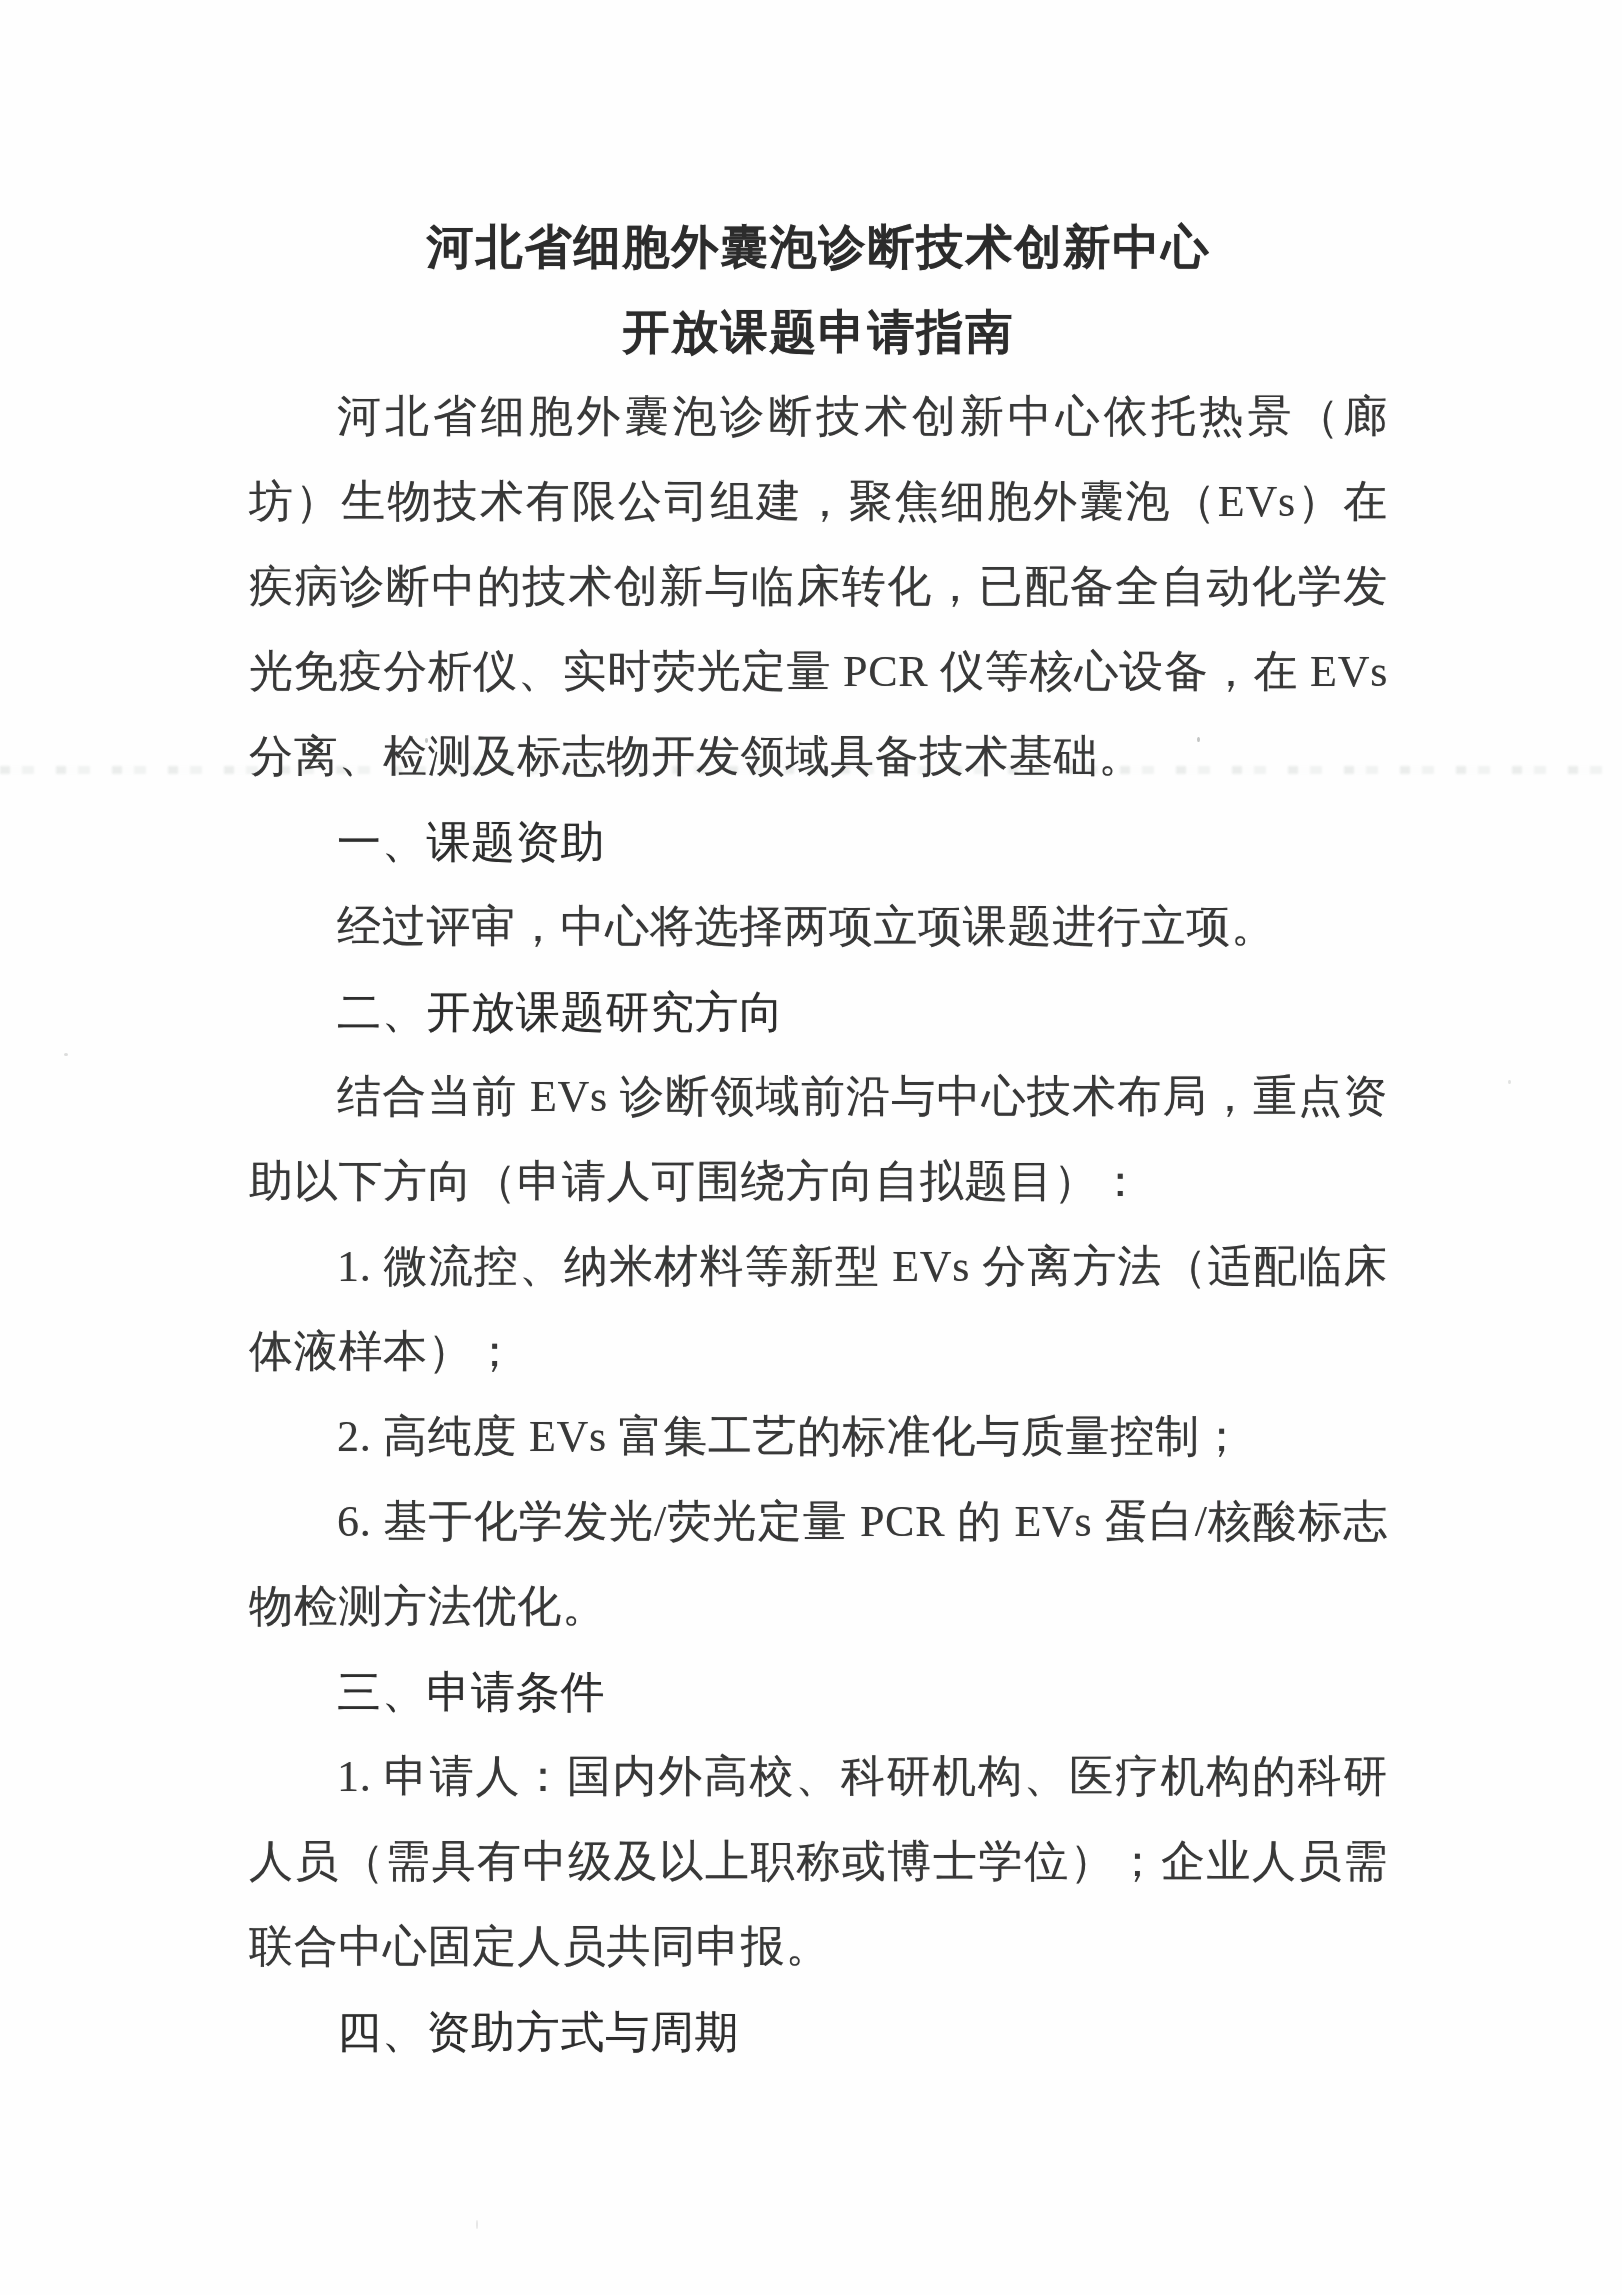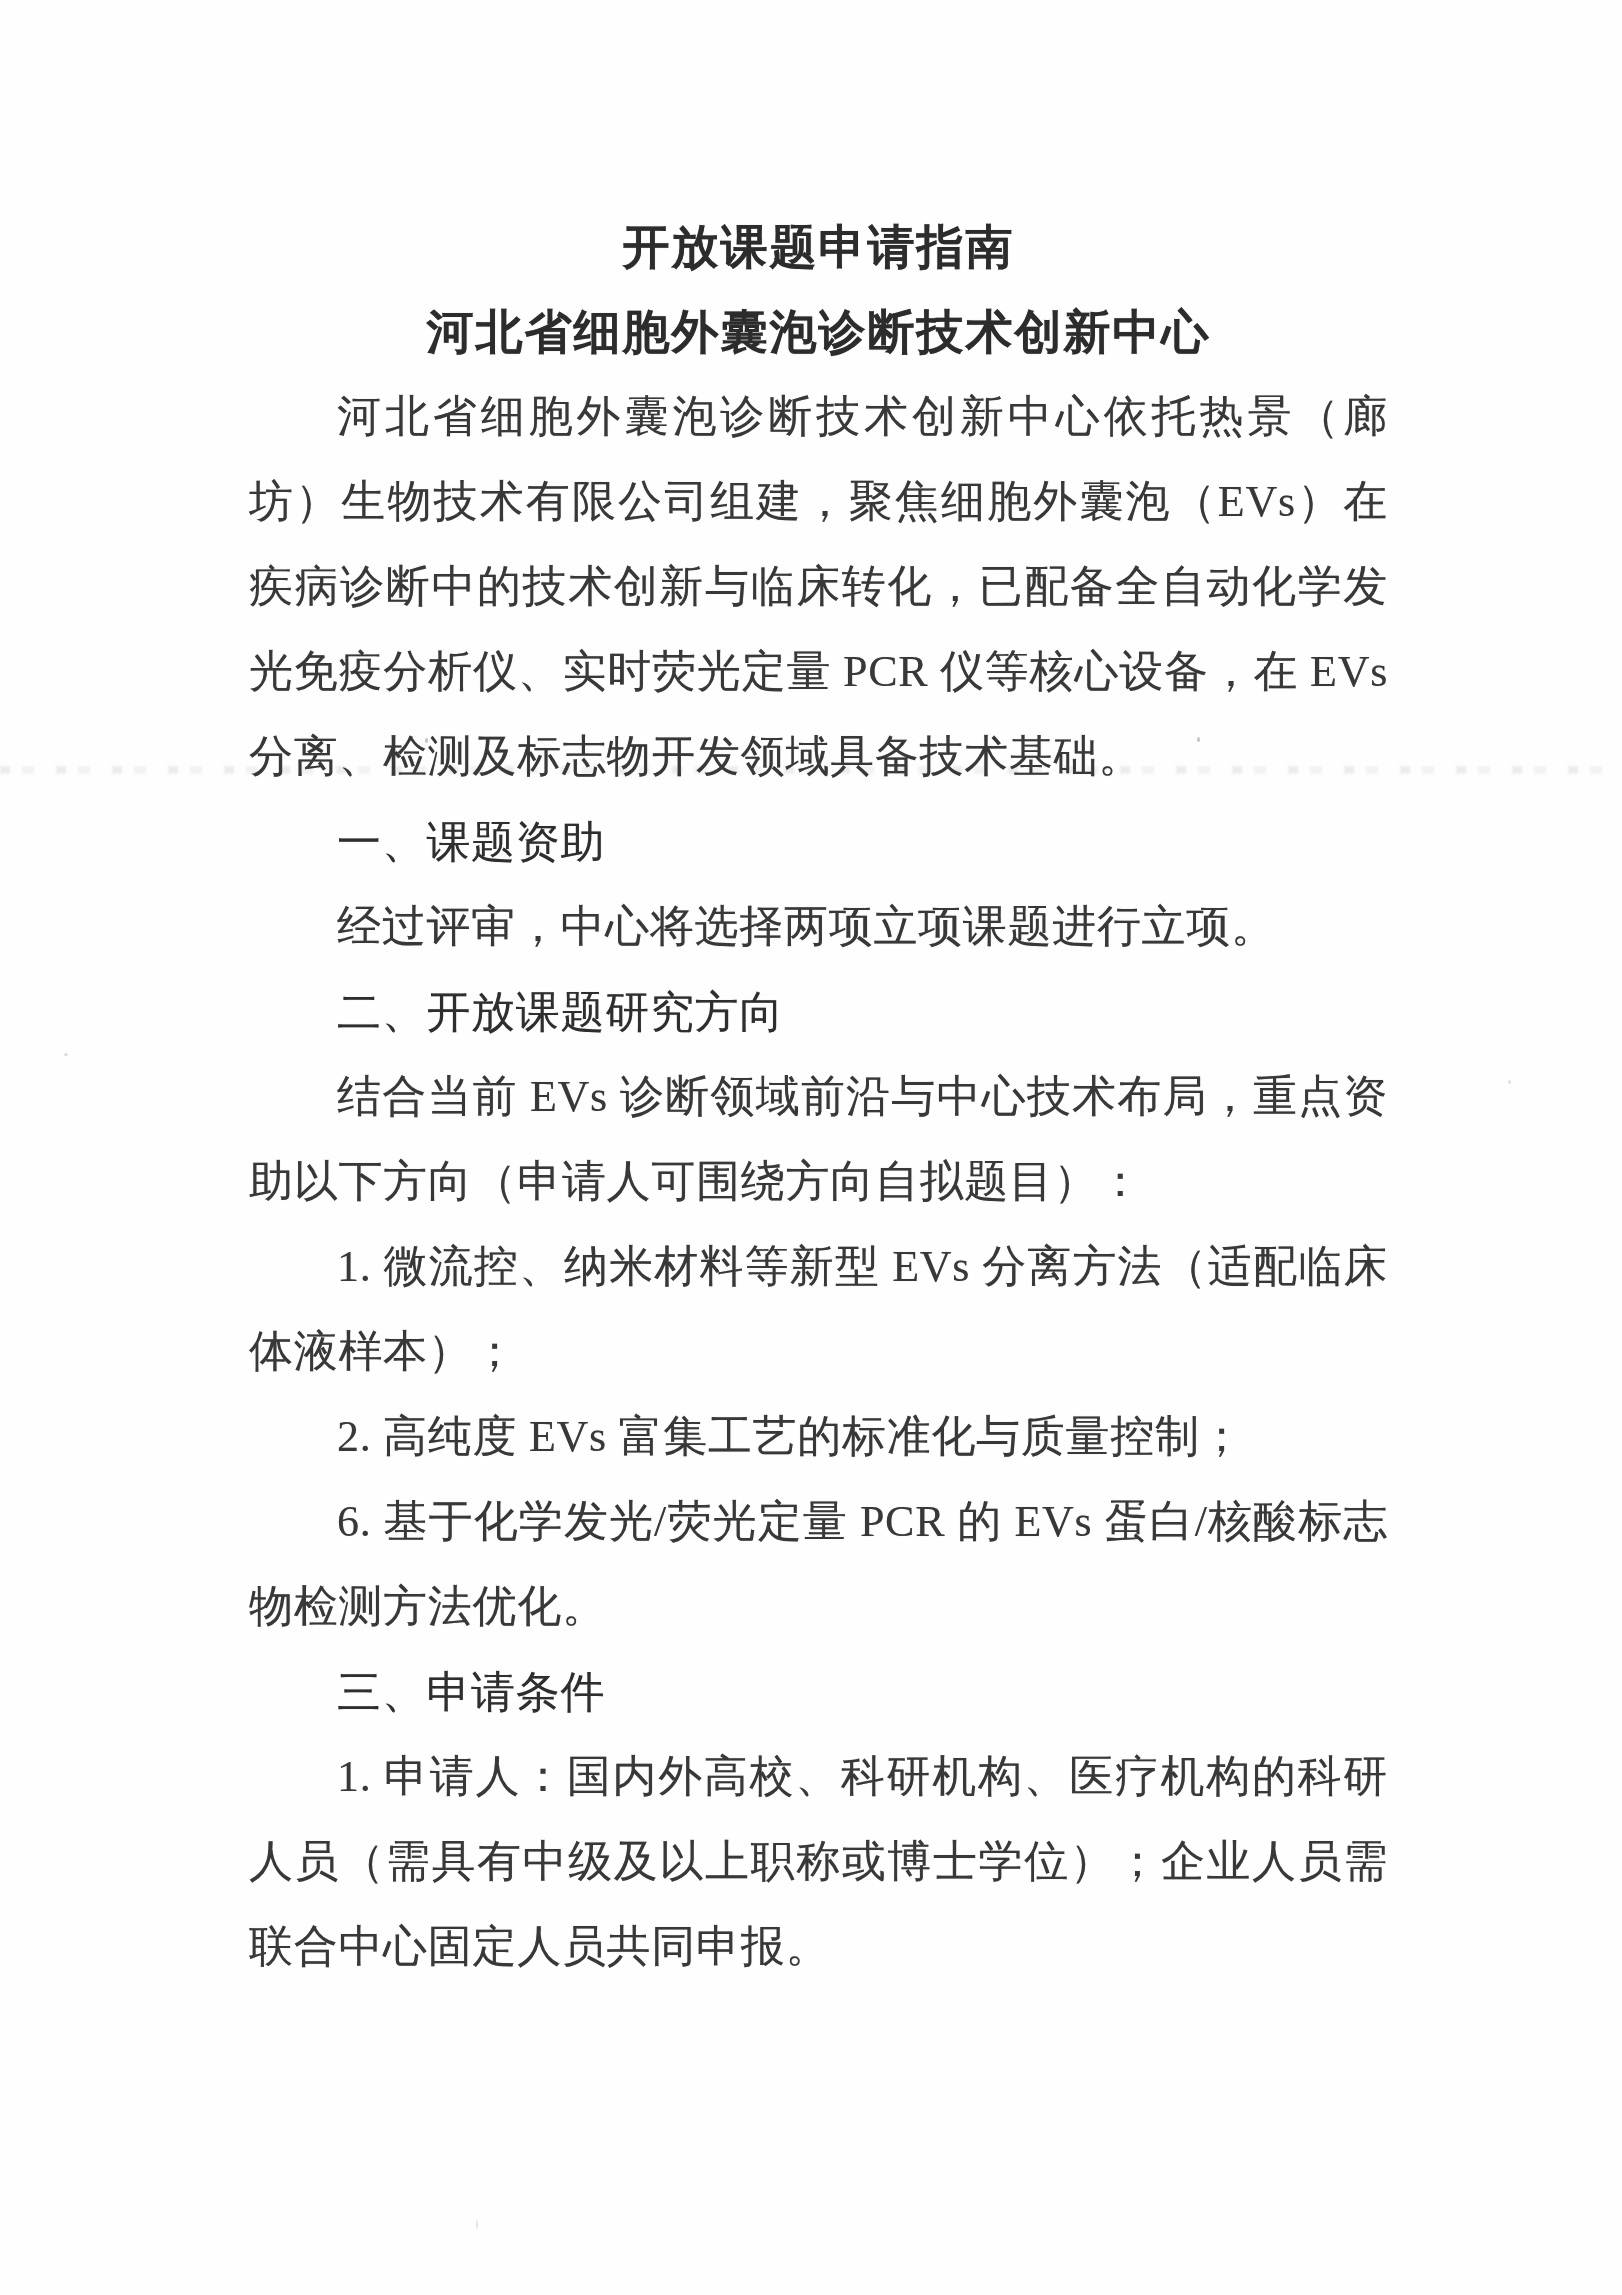--- a/index.html
+++ b/index.html
@@ -79,30 +79,31 @@
 <div class="page">
 
   <div class="scan-streak"></div>
   <div class="speck s1"></div>
   <div class="speck s2"></div>
   <div class="speck s3"></div>
   <div class="speck s4"></div>
   <div class="speck s5"></div>
 
   <div class="content">
+    <div class="title-line">河北省细胞外囊泡诊断技术创新中心</div>
     <div class="title-line">开放课题申请指南</div>
-    <div class="title-line">河北省细胞外囊泡诊断技术创新中心</div>
     <div id="blocks">
         <p class="body-paragraph">河北省细胞外囊泡诊断技术创新中心依托热景（廊坊）生物技术有限公司组建，聚焦细胞外囊泡（EVs）在疾病诊断中的技术创新与临床转化，已配备全自动化学发光免疫分析仪、实时荧光定量 PCR 仪等核心设备，在 EVs 分离、检测及标志物开发领域具备技术基础。</p>
         <p class="section-heading">一、课题资助</p>
         <p class="body-paragraph">经过评审，中心将选择两项立项课题进行立项。</p>
         <p class="section-heading">二、开放课题研究方向</p>
         <p class="body-paragraph">结合当前 EVs 诊断领域前沿与中心技术布局，重点资助以下方向（申请人可围绕方向自拟题目）：</p>
         <p class="body-paragraph">1. 微流控、纳米材料等新型 EVs 分离方法（适配临床体液样本）；</p>
         <p class="body-paragraph">2. 高纯度 EVs 富集工艺的标准化与质量控制；</p>
         <p class="body-paragraph">6. 基于化学发光/荧光定量 PCR 的 EVs 蛋白/核酸标志物检测方法优化。</p>
         <p class="section-heading">三、申请条件</p>
         <p class="body-paragraph">1. 申请人：国内外高校、科研机构、医疗机构的科研人员（需具有中级及以上职称或博士学位）；企业人员需联合中心固定人员共同申报。</p>
+        <p class="section-heading">四、资助方式与周期</p>
       </div>
   </div>
 
 </div>
 
 
 </body></html>

